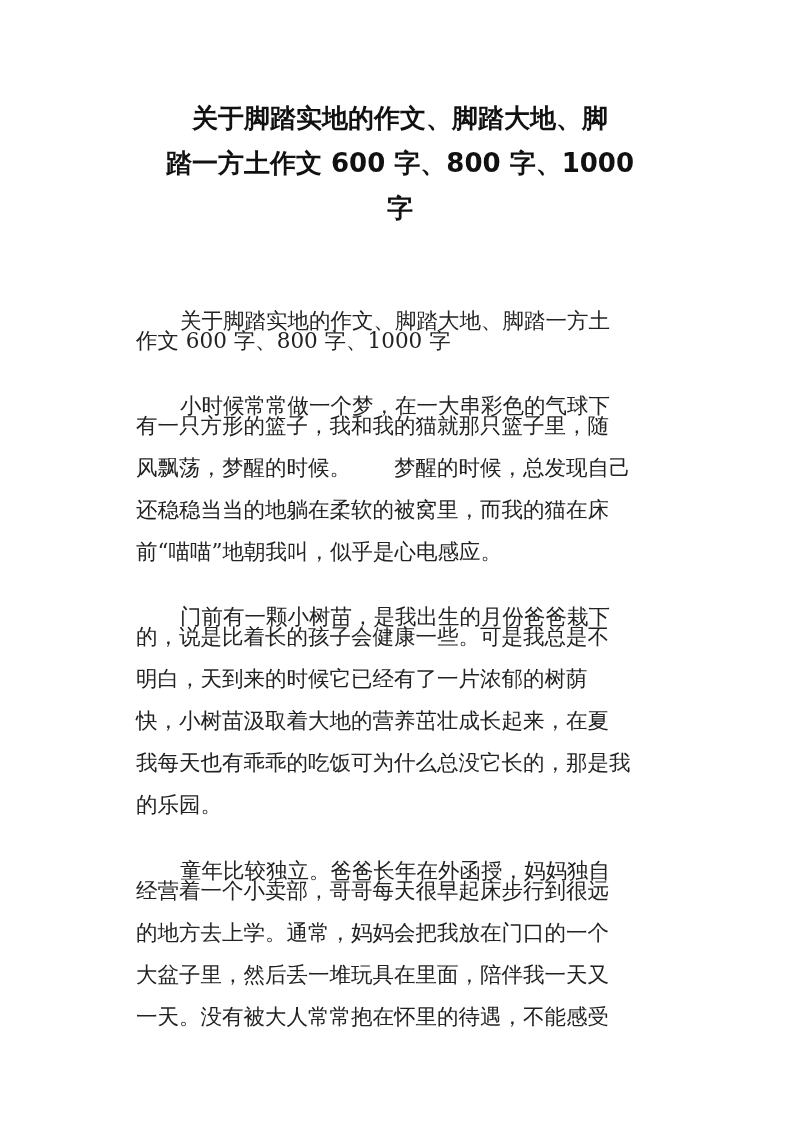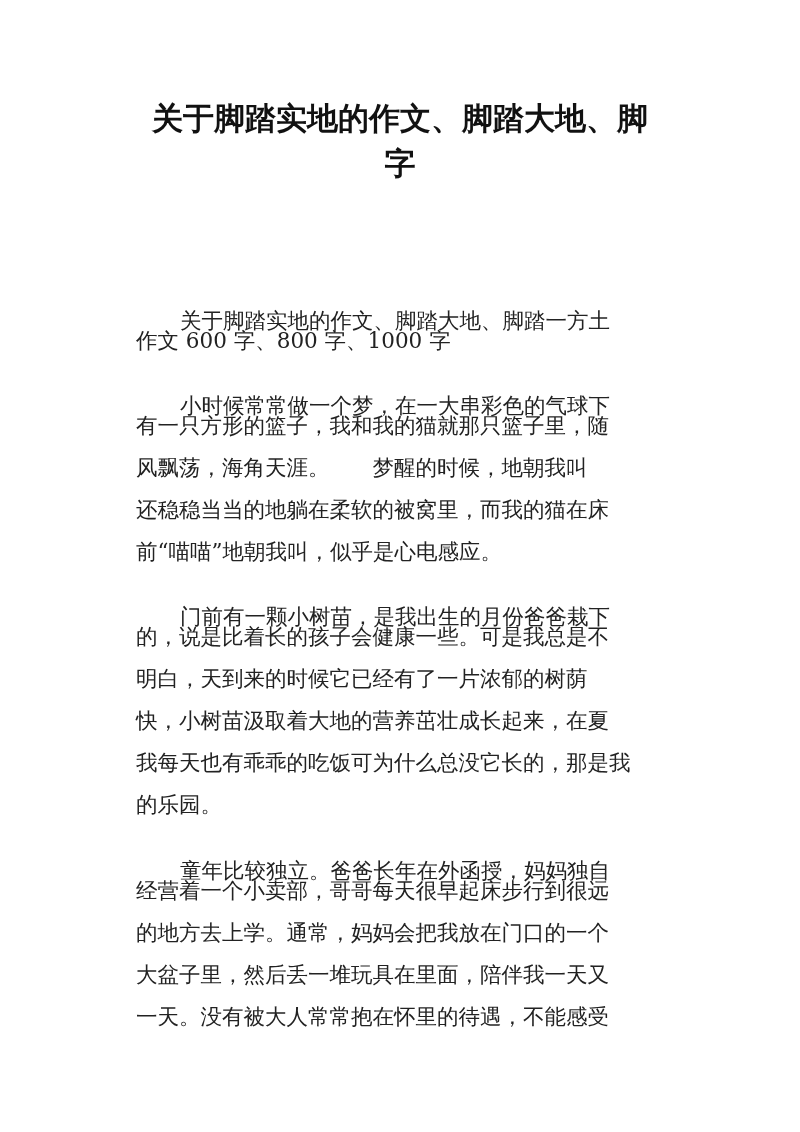--- a/index.html
+++ b/index.html
@@ -1,50 +1,51 @@
 <!DOCTYPE html>
 <html><head>
 <meta charset="utf-8">
 <style>
   html, body { margin: 0; padding: 0; background: #ffffff; }
   body { width: 800px; height: 1132px; position: relative; overflow: hidden; }
   .page { position: absolute; left: 0; top: 0; width: 800px; height: 1132px; background: #fff; }
   .title {
     position: absolute; left: 130px; width: 540px; top: 96px;
     font-family: "DejaVu Sans", sans-serif; font-weight: bold;
-    font-size: 31px; line-height: 45px; color: #111; text-align: center;
+    font-size: 26px; line-height: 45px; color: #111; text-align: center;
   }
   .title .tline { display: block; white-space: nowrap; }
   .body {
     position: absolute; left: 136px; width: 530px; top: 284px;
     font-family: "DejaVu Serif", serif; font-size: 21.5px; color: #222;
   }
   .line { position: absolute; left: 0; white-space: nowrap; height: 30px; line-height: 30px; }
   .line.indent { left: 44px; margin-top: 22px; }
 </style>
 </head>
 <body>
 
 <div class="page">
   <div class="title">
     <span class="tline">关于脚踏实地的作文、脚踏大地、脚</span>
+    <span class="tline">踏一方土作文 600 字、800 字、1000</span>
     <span class="tline">字</span>
   </div>
 
   <div class="body">
 
     <div>
       <div class="line indent" style="top:0px">关于脚踏实地的作文、脚踏大地、脚踏一方土</div>
       <div class="line" style="top:42px">作文 600 字、800 字、1000 字</div>
     </div>
 
     <div>
       <div class="line indent" style="top:85px">小时候常常做一个梦，在一大串彩色的气球下</div>
       <div class="line" style="top:127px">有一只方形的篮子，我和我的猫就那只篮子里，随</div>
-      <div class="line" style="top:169px">风飘荡，海角天涯。　　梦醒的时候，地朝我叫</div>
+      <div class="line" style="top:169px">风飘荡，梦醒的时候。　　梦醒的时候，总发现自己</div>
       <div class="line" style="top:211px">还稳稳当当的地躺在柔软的被窝里，而我的猫在床</div>
       <div class="line" style="top:253px">前“喵喵”地朝我叫，似乎是心电感应。</div>
     </div>
 
     <div>
       <div class="line indent" style="top:296px">门前有一颗小树苗，是我出生的月份爸爸栽下</div>
       <div class="line" style="top:338px">的，说是比着长的孩子会健康一些。可是我总是不</div>
       <div class="line" style="top:380px">明白，天到来的时候它已经有了一片浓郁的树荫</div>
       <div class="line" style="top:422px">快，小树苗汲取着大地的营养茁壮成长起来，在夏</div>
       <div class="line" style="top:464px">我每天也有乖乖的吃饭可为什么总没它长的，那是我</div>

